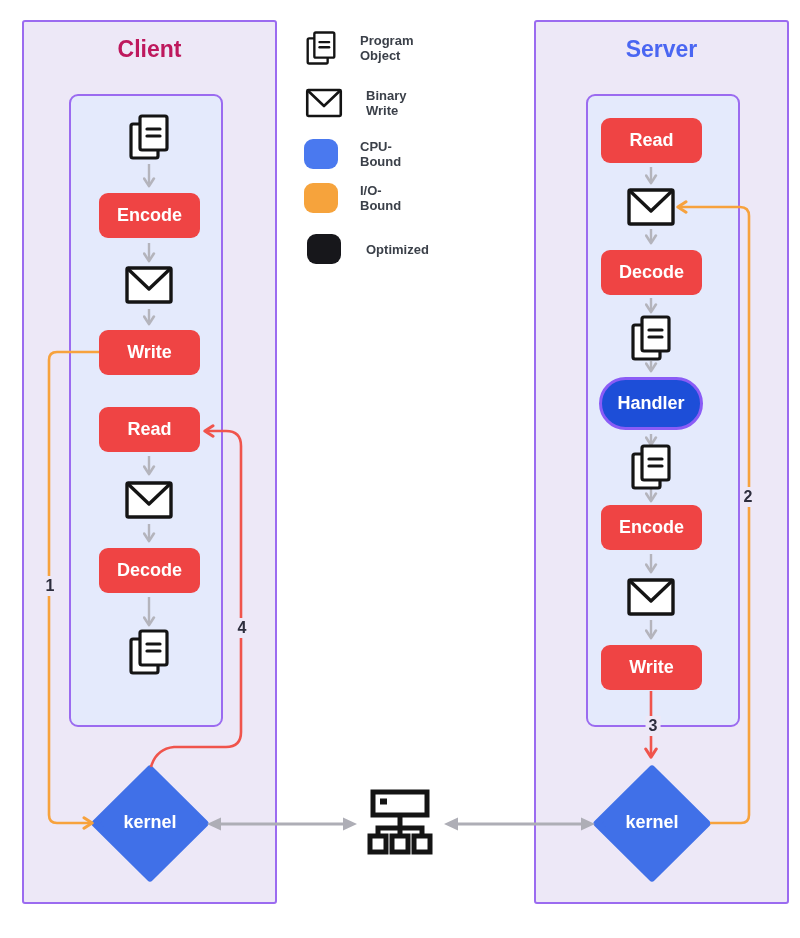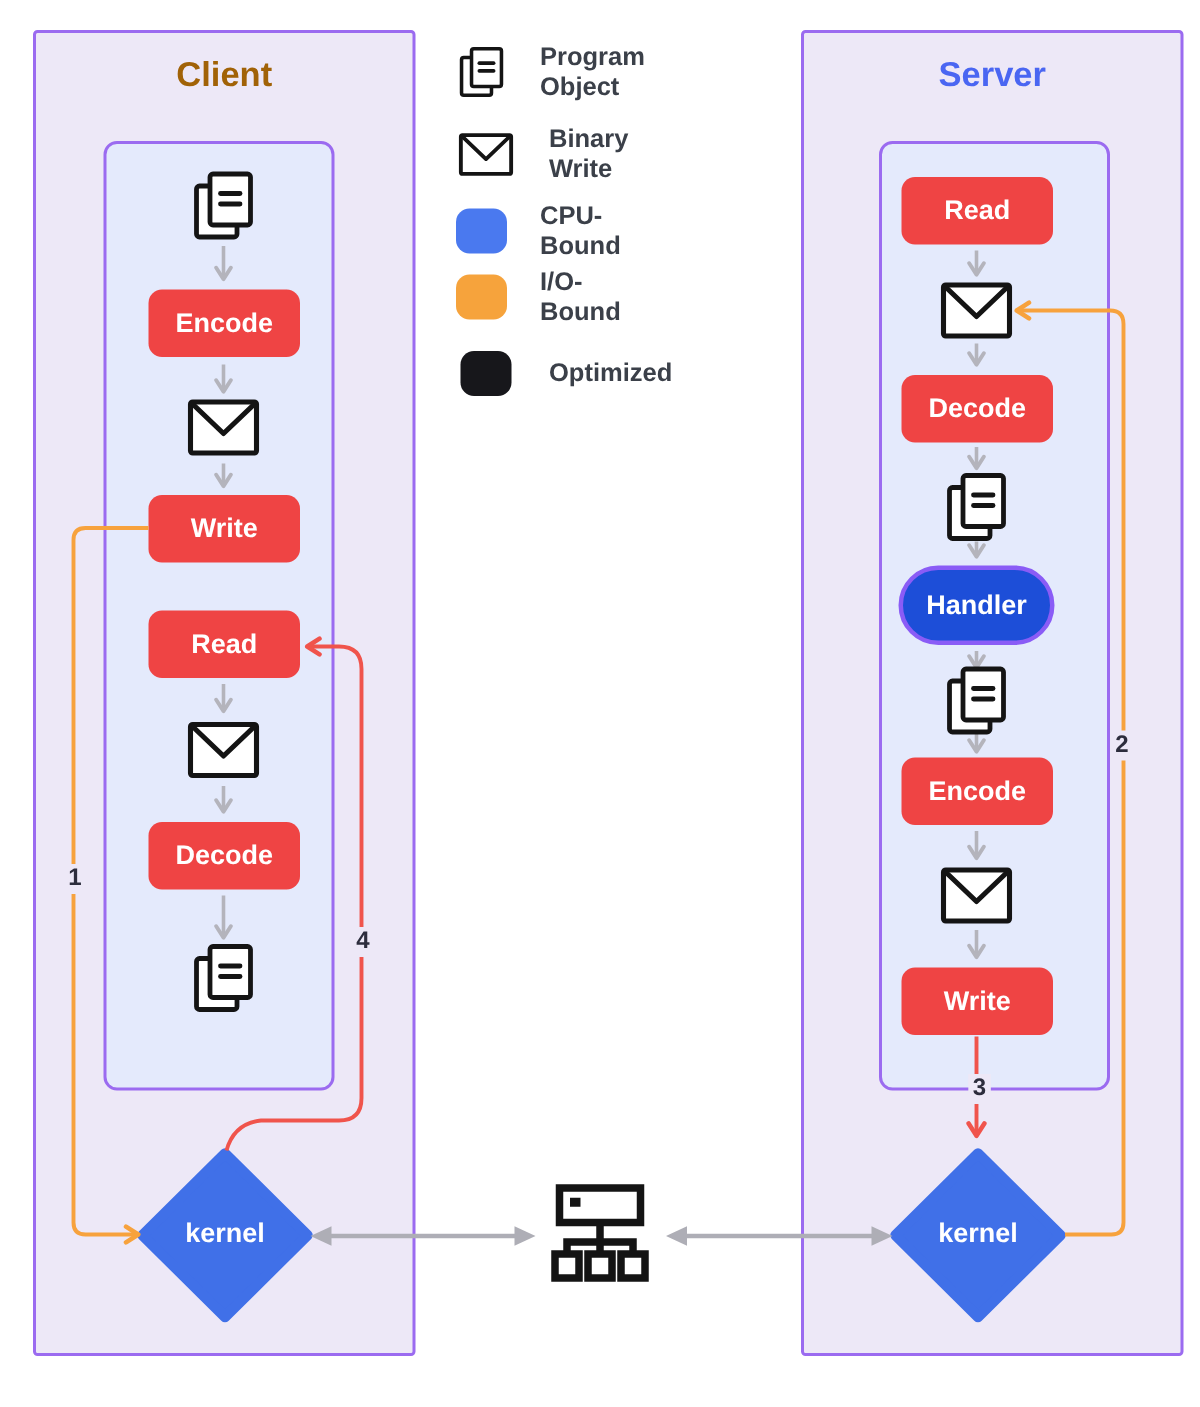--- a/index.html
+++ b/index.html
@@ -11,21 +11,21 @@
   .panel {
     position: absolute; top: 20px; width: 255px; height: 884px;
     background: #ede8f7; border: 2px solid #9b6bf0; border-radius: 3px; z-index: 1;
   }
   .panel.client { left: 22px; }
   .panel.server { left: 523px; margin-left: 11px; }
   .panel-title {
     position: absolute; top: 14px; left: 0; width: 100%; text-align: center;
     font-size: 23px; font-weight: bold;
   }
-  .panel.client .panel-title { color: #a16207; }
+  .panel.client .panel-title { color: #be185d; }
   .panel.server .panel-title { color: #4a66f2; }
   .inner-box {
     position: absolute; top: 72px; width: 154px; height: 633px;
     background: #e4eafc; border: 2px solid #9b6bf0; border-radius: 9px;
   }
   .panel.client .inner-box { left: 45px; }
   .panel.server .inner-box { left: 50px; }
   .node {
     position: absolute; width: 101px; height: 45px; background: #ef4444;
     border-radius: 9px; color: #ffffff; font-weight: bold; font-size: 18px;
@@ -44,21 +44,21 @@
     position: absolute; z-index: 4; font-size: 16px; font-weight: bold;
     color: #2d2d3d; background: #ede8f7; padding: 0 3px;
     transform: translate(-50%,-50%); line-height: 20px;
   }
   .legend { position: absolute; left: 0; top: 0; z-index: 2; }
   .legend-row {
     position: absolute; left: 304px; height: 36px;
     display: flex; align-items: center;
   }
   .legend-row .ic { width: 40px; display: flex; justify-content: center; align-items: center; }
-  .legend-row .ll { margin-left: 22px; font-size: 17px; font-weight: bold; color: #3b4049; }
+  .legend-row .ll { margin-left: 22px; font-size: 13px; font-weight: bold; color: #3b4049; }
   .sw { width: 34px; height: 30px; border-radius: 9px; }
 </style>
 </head>
 <body>
 
 <div class="stage">
 
   <div class="panel client">
     <div class="panel-title">Client</div>
     <div class="inner-box"></div>

